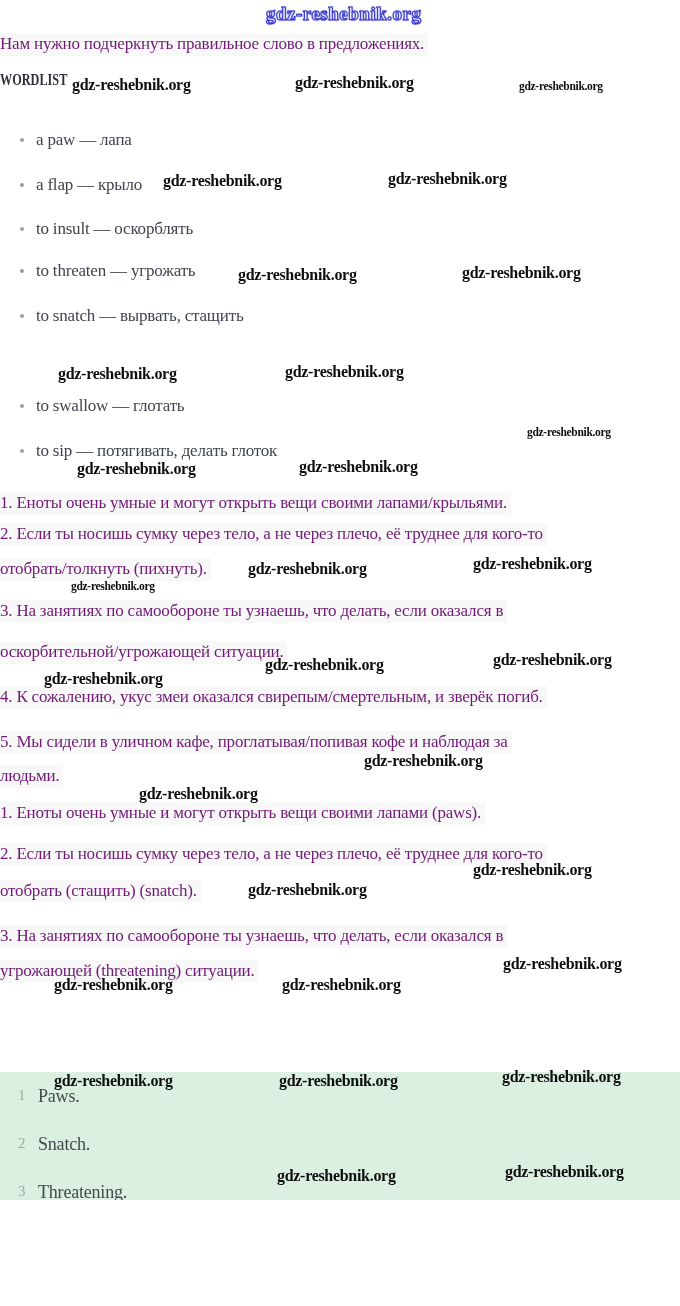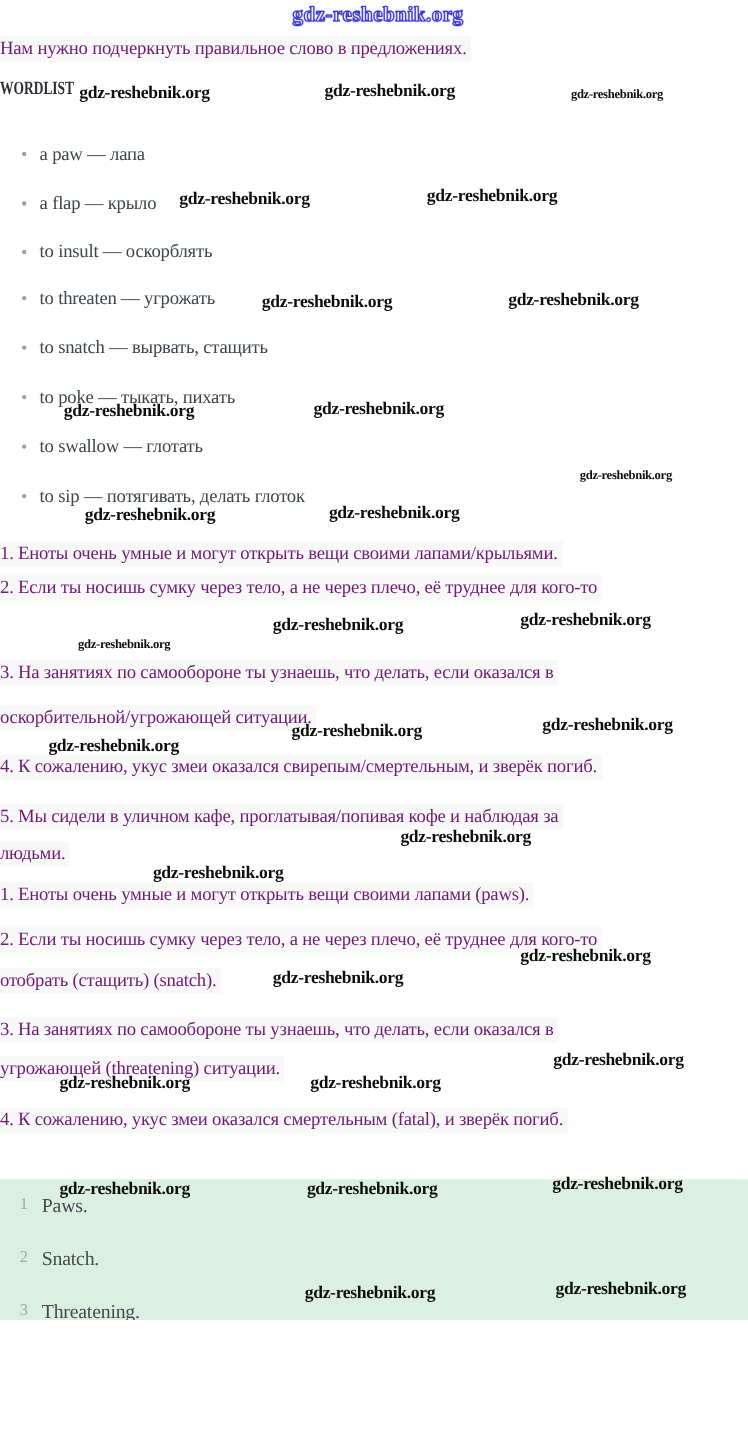--- a/index.html
+++ b/index.html
@@ -61,38 +61,37 @@
 
   <div class="line" style="top:33px">Нам нужно подчеркнуть правильное слово в предложениях.</div>
 
   <div class="wl-title">WORDLIST</div>
 
   <div class="bullet" style="top:130px"><span class="dot"></span><span>a paw — лапа</span></div>
   <div class="bullet" style="top:175px"><span class="dot"></span><span>a flap — крыло</span></div>
   <div class="bullet" style="top:219px"><span class="dot"></span><span>to insult — оскорблять</span></div>
   <div class="bullet" style="top:261px"><span class="dot"></span><span>to threaten — угрожать</span></div>
   <div class="bullet" style="top:306px"><span class="dot"></span><span>to snatch — вырвать, стащить</span></div>
-  <div class="bullet" style="top:351px"><span class="dot"></span><span>to poke — тыкать, пихать</span></div>
   <div class="bullet" style="top:396px"><span class="dot"></span><span>to swallow — глотать</span></div>
   <div class="bullet" style="top:441px"><span class="dot"></span><span>to sip — потягивать, делать глоток</span></div>
 
   <div class="line" style="top:492px">1. Еноты очень умные и могут открыть вещи своими лапами/крыльями.</div>
   <div class="line" style="top:523px">2. Если ты носишь сумку через тело, а не через плечо, её труднее для кого-то</div>
+  <div class="line" style="top:558px">отобрать/толкнуть (пихнуть).</div>
   <div class="line" style="top:600px">3. На занятиях по самообороне ты узнаешь, что делать, если оказался в</div>
   <div class="line" style="top:641px">оскорбительной/угрожающей ситуации.</div>
   <div class="line" style="top:686px">4. К сожалению, укус змеи оказался свирепым/смертельным, и зверёк погиб.</div>
   <div class="line" style="top:731px">5. Мы сидели в уличном кафе, проглатывая/попивая кофе и наблюдая за</div>
   <div class="line" style="top:765px">людьми.</div>
 
   <div class="line" style="top:802px">1. Еноты очень умные и могут открыть вещи своими лапами (paws).</div>
   <div class="line" style="top:843px">2. Если ты носишь сумку через тело, а не через плечо, её труднее для кого-то</div>
   <div class="line" style="top:880px">отобрать (стащить) (snatch).</div>
   <div class="line" style="top:925px">3. На занятиях по самообороне ты узнаешь, что делать, если оказался в</div>
   <div class="line" style="top:960px">угрожающей (threatening) ситуации.</div>
-  <div class="line" style="top:1007px">4. К сожалению, укус змеи оказался смертельным (fatal), и зверёк погиб.</div>
 
   <div class="answers-panel"></div>
   <div class="ans-item" style="top:1086px">
       <span class="num">1</span>
       <span class="label">Paws.</span>
     </div>
   <div class="ans-item" style="top:1134px">
       <span class="num">2</span>
       <span class="label">Snatch.</span>
     </div>

